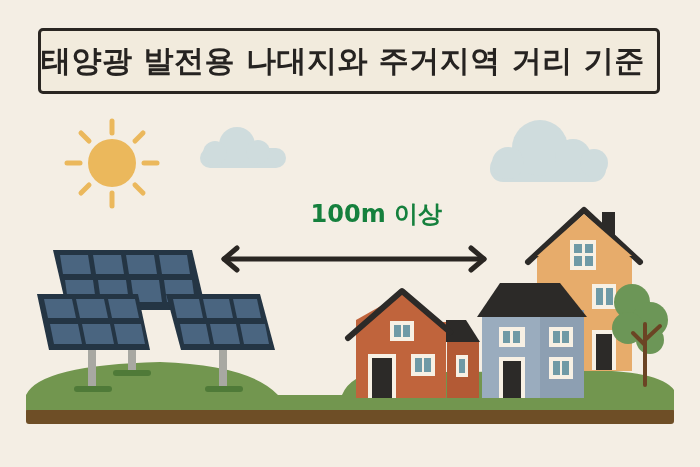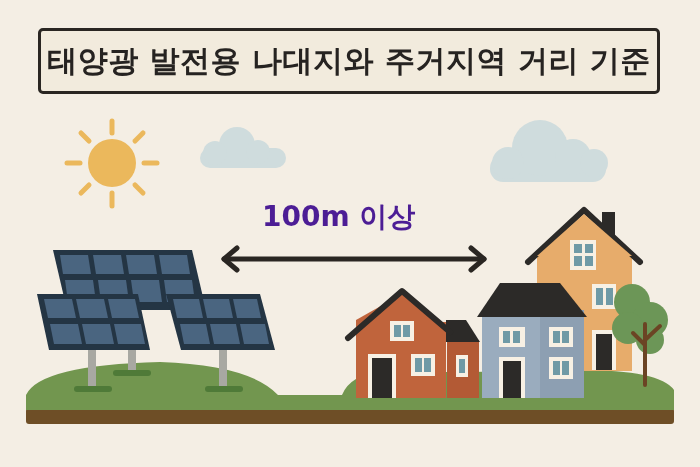--- a/index.html
+++ b/index.html
@@ -7,28 +7,28 @@
     width: 700px; height: 467px; overflow: hidden;
     background: #f4eee4;
     font-family: "DejaVu Sans", sans-serif;
     position: relative;
   }
   .title-box {
     position: absolute; left: 38px; top: 28px; width: 622px; height: 66px;
     box-sizing: border-box;
     border: 3px solid #2a2622; border-radius: 5px;
     background: #f2ebdd;
-    display: flex; align-items: center; justify-content: center;
+    display: flex; align-items: center; 
   }
   .title-text {
     font-size: 30px; font-weight: bold; color: #262321; letter-spacing: 0.5px;
   }
   .distance-label {
-    position: absolute; left: 262px; top: 198px; width: 180px; text-align: left;
-    font-size: 28px; font-weight: bold; color: #4c1d95;
+    position: absolute; left: 262px; top: 198px; width: 180px; text-align: right;
+    font-size: 24px; font-weight: bold; color: #15803d;
   }
   svg.scene { position: absolute; left: 0; top: 0; }
 </style>
 </head>
 <body>
 
 <div class="title-box">
   <span class="title-text">태양광 발전용 나대지와 주거지역 거리 기준</span>
 </div>
 

